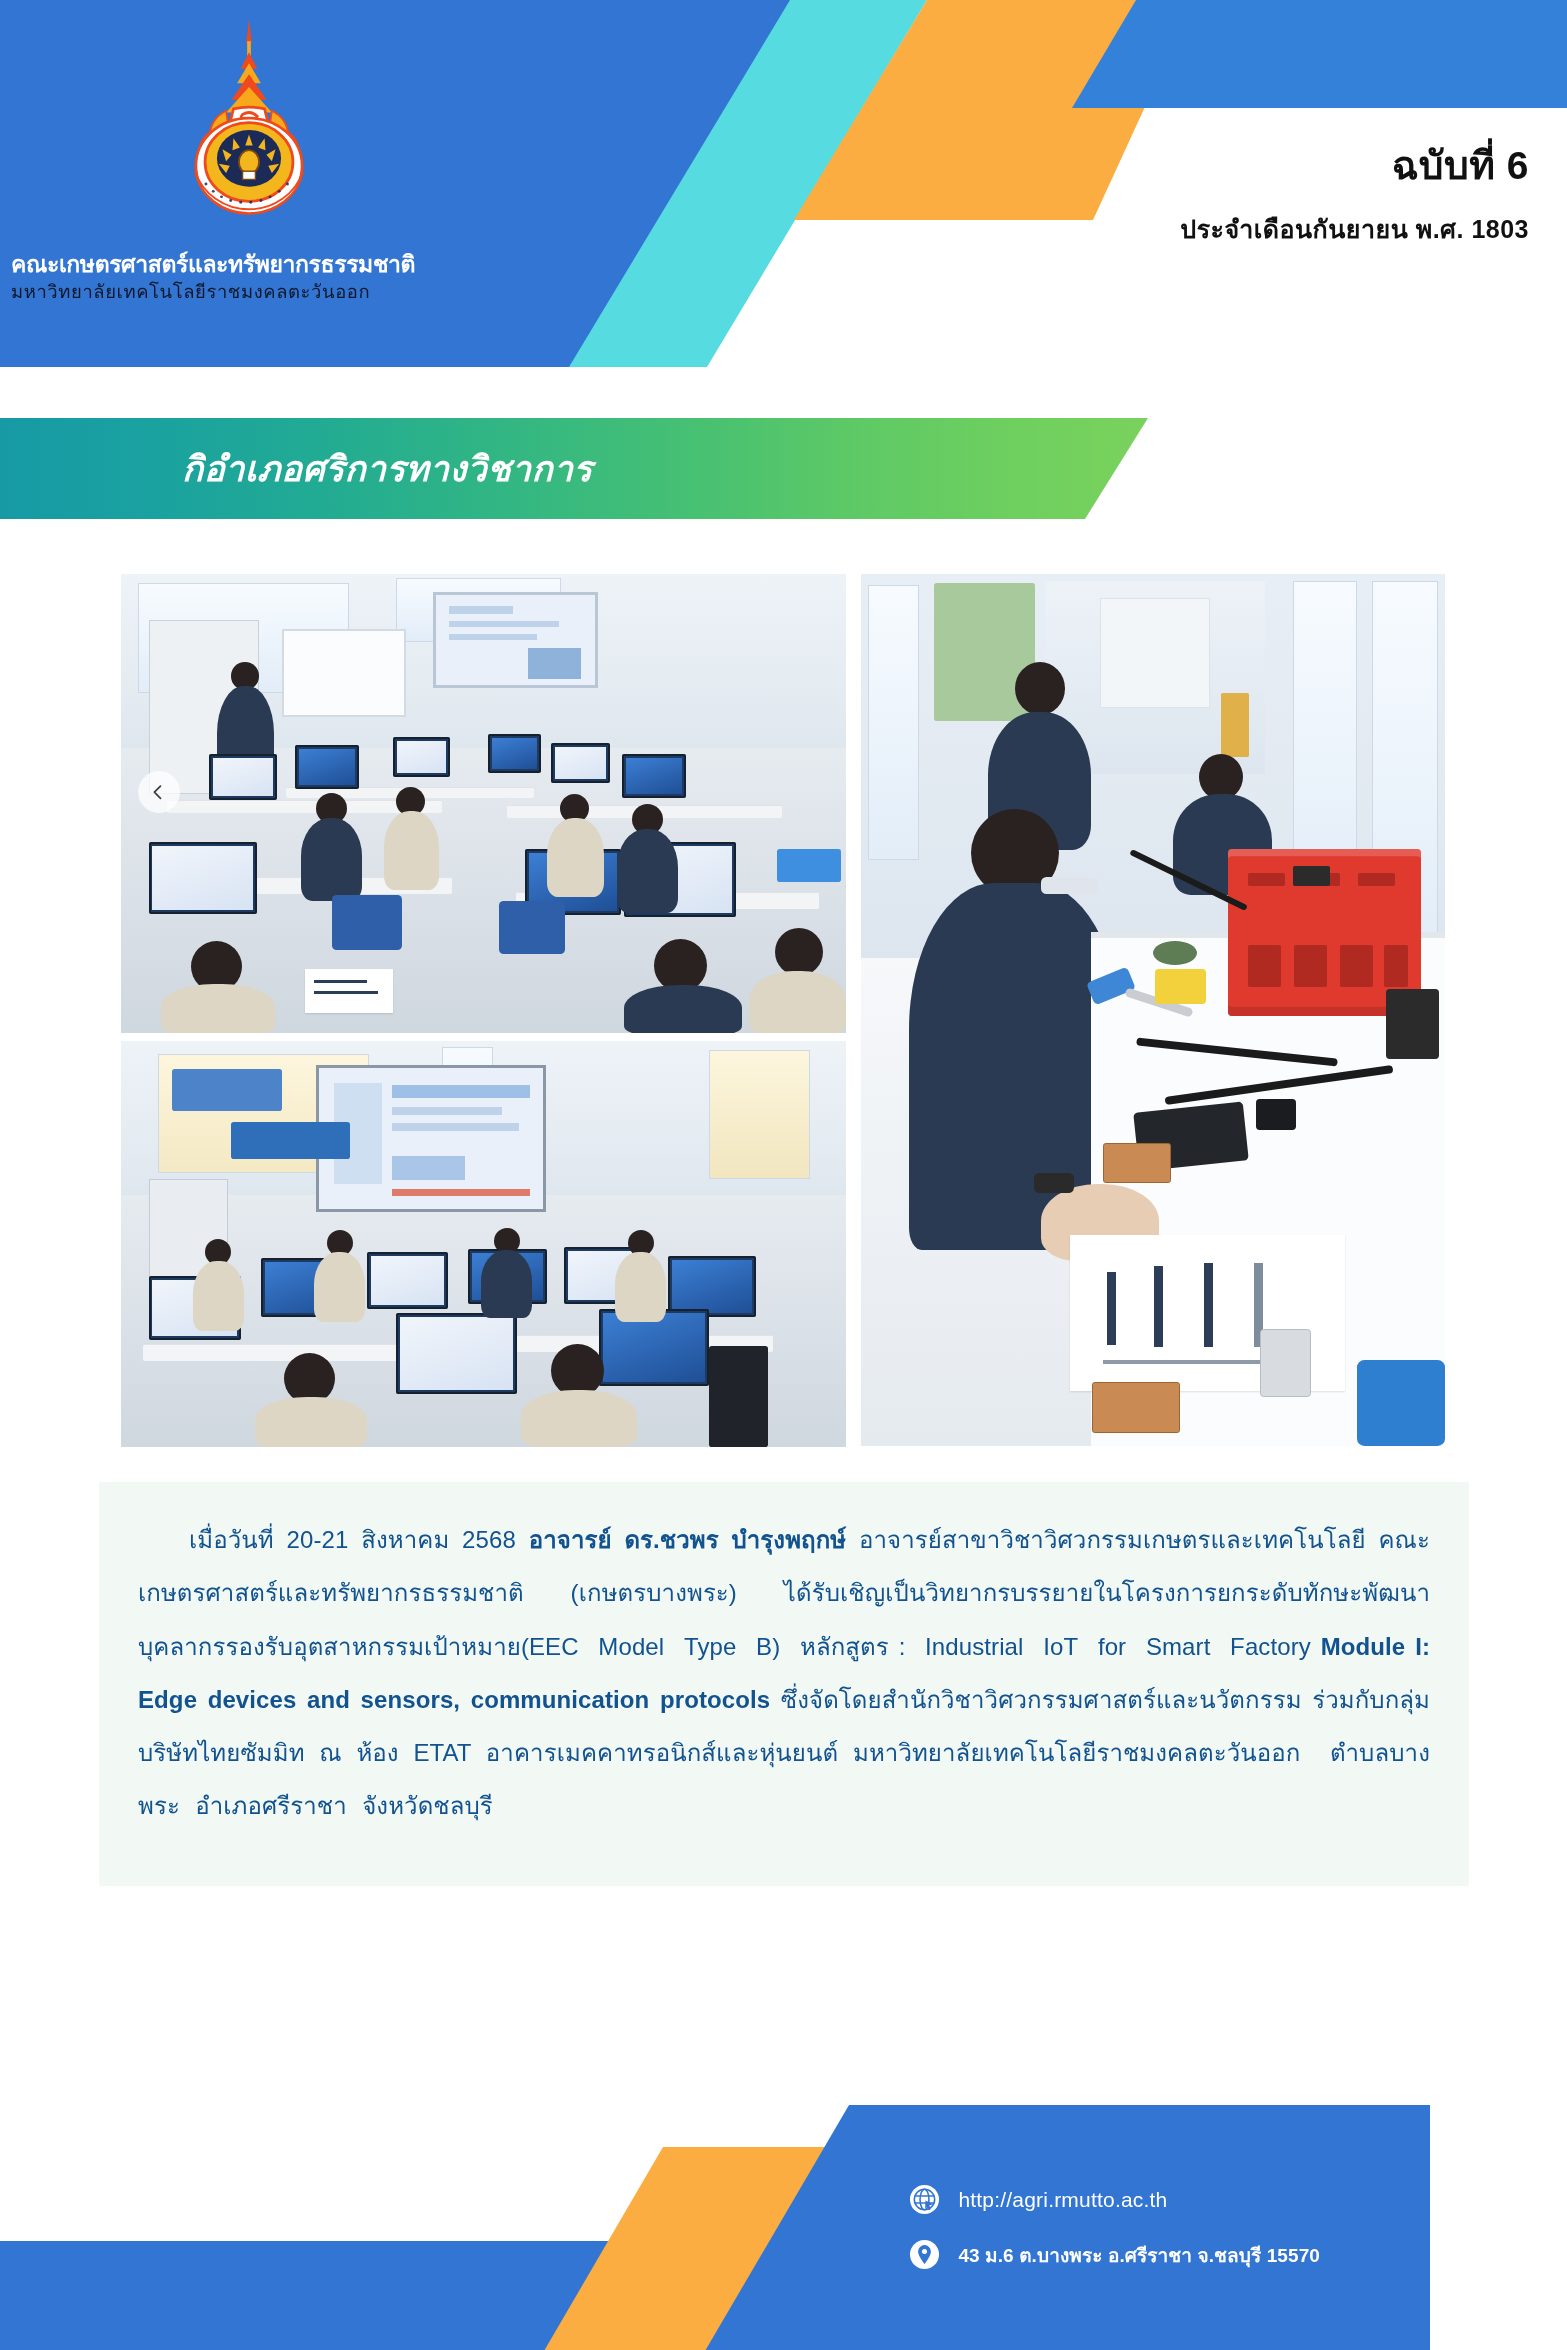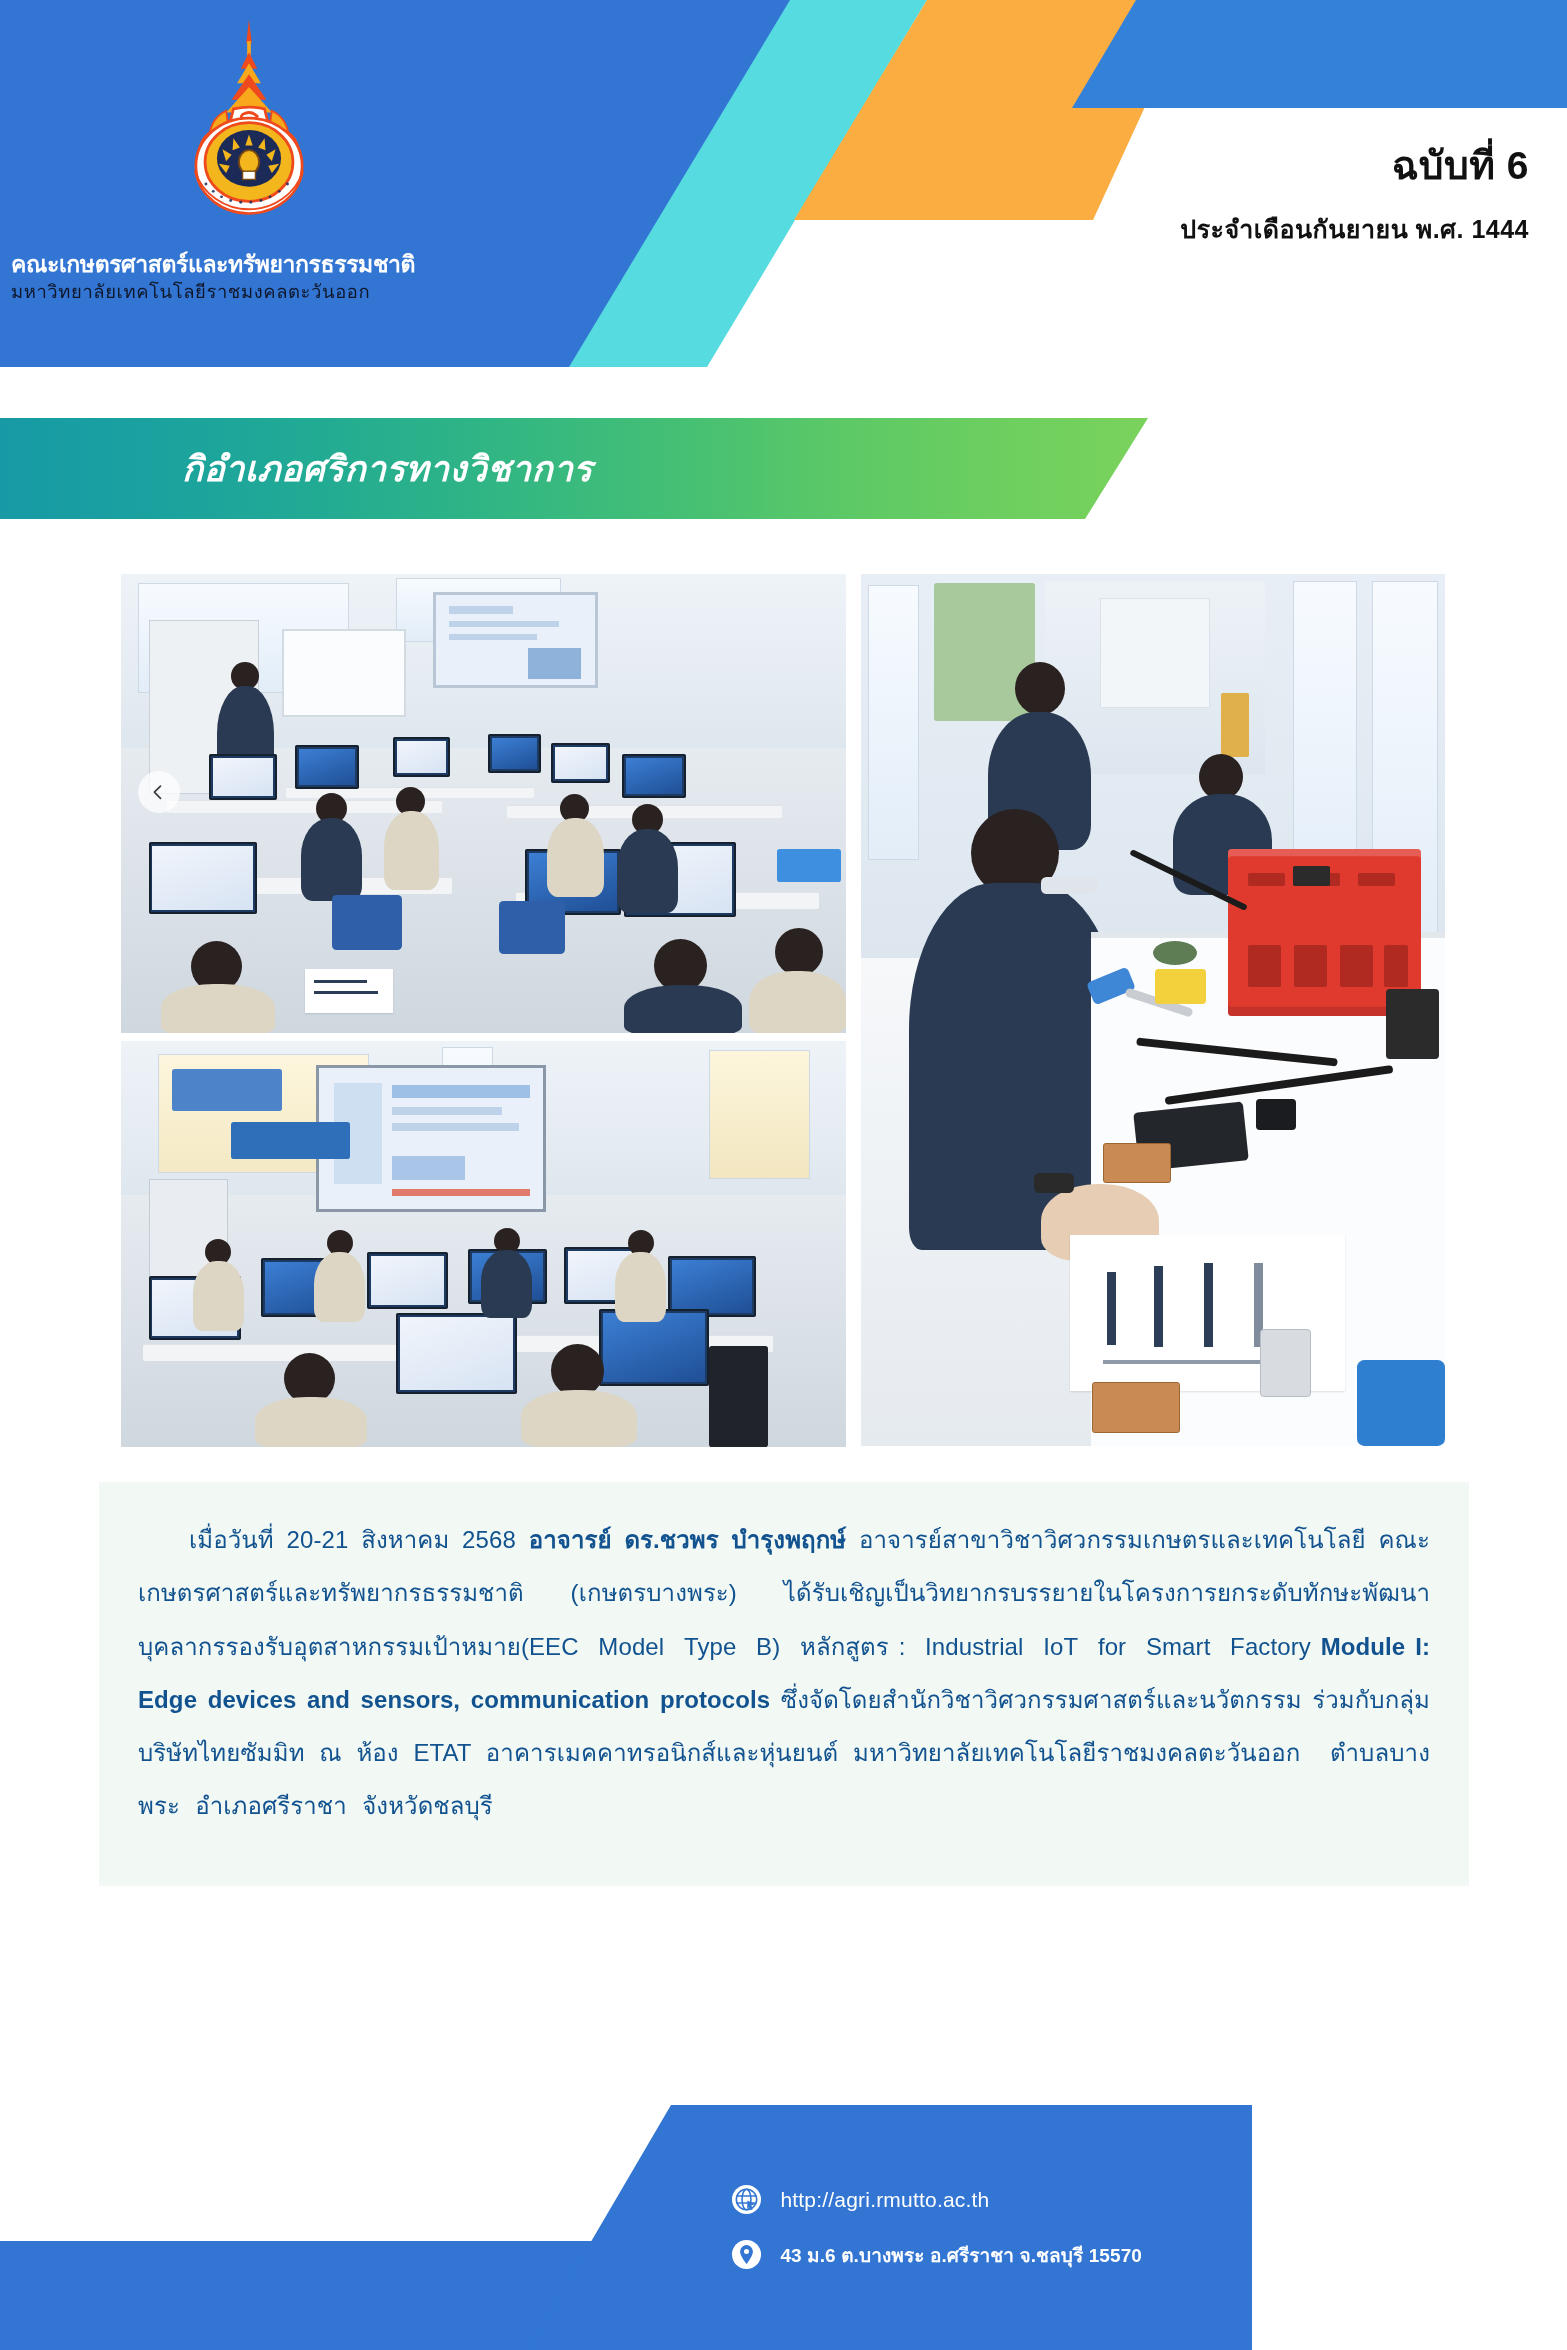--- a/index.html
+++ b/index.html
@@ -207,21 +207,21 @@
     text-indent: 51px;
     letter-spacing: 0.1px;
     word-spacing: 0.9px;
   }
   .body-text b { font-weight: bold; }
 
   
   .footer {
     position: absolute;
     left: 0; bottom: 0;
-    width: 1252px; height: 266px;
+    width: 1430px; height: 266px;
     overflow: hidden;
   }
   .ft-blue-bar {
     position: absolute;
     left: 0; bottom: 0;
     width: 900px; height: 110px;
     background: #3275d3;
     clip-path: polygon(0 0, 900px 0, 836px 110px, 0 110px);
   }
   .ft-orange {
@@ -326,21 +326,21 @@
             <circle cx="118" cy="196" r="1.6"></circle>
           <circle cx="128" cy="190" r="1.6"></circle>
             <circle cx="137" cy="182" r="1.6"></circle>
         </g>
       </svg>
     </div>
 
     <div class="hdr-fac-title">คณะเกษตรศาสตร์และทรัพยากรธรรมชาติ</div>
     <div class="hdr-fac-sub">มหาวิทยาลัยเทคโนโลยีราชมงคลตะวันออก</div>
     <div class="hdr-issue">ฉบับที่ 6</div>
-    <div class="hdr-month">ประจำเดือนกันยายน พ.ศ. 1444</div>
+    <div class="hdr-month">ประจำเดือนกันยายน พ.ศ. 1803</div>
 
   </div>
 
   <div class="sect-banner">
     <div class="label">กิอำเภอศริการทางวิชาการ</div>
   </div>
 
   <div class="gallery">
 
     <div class="photo" id="photo-1">

